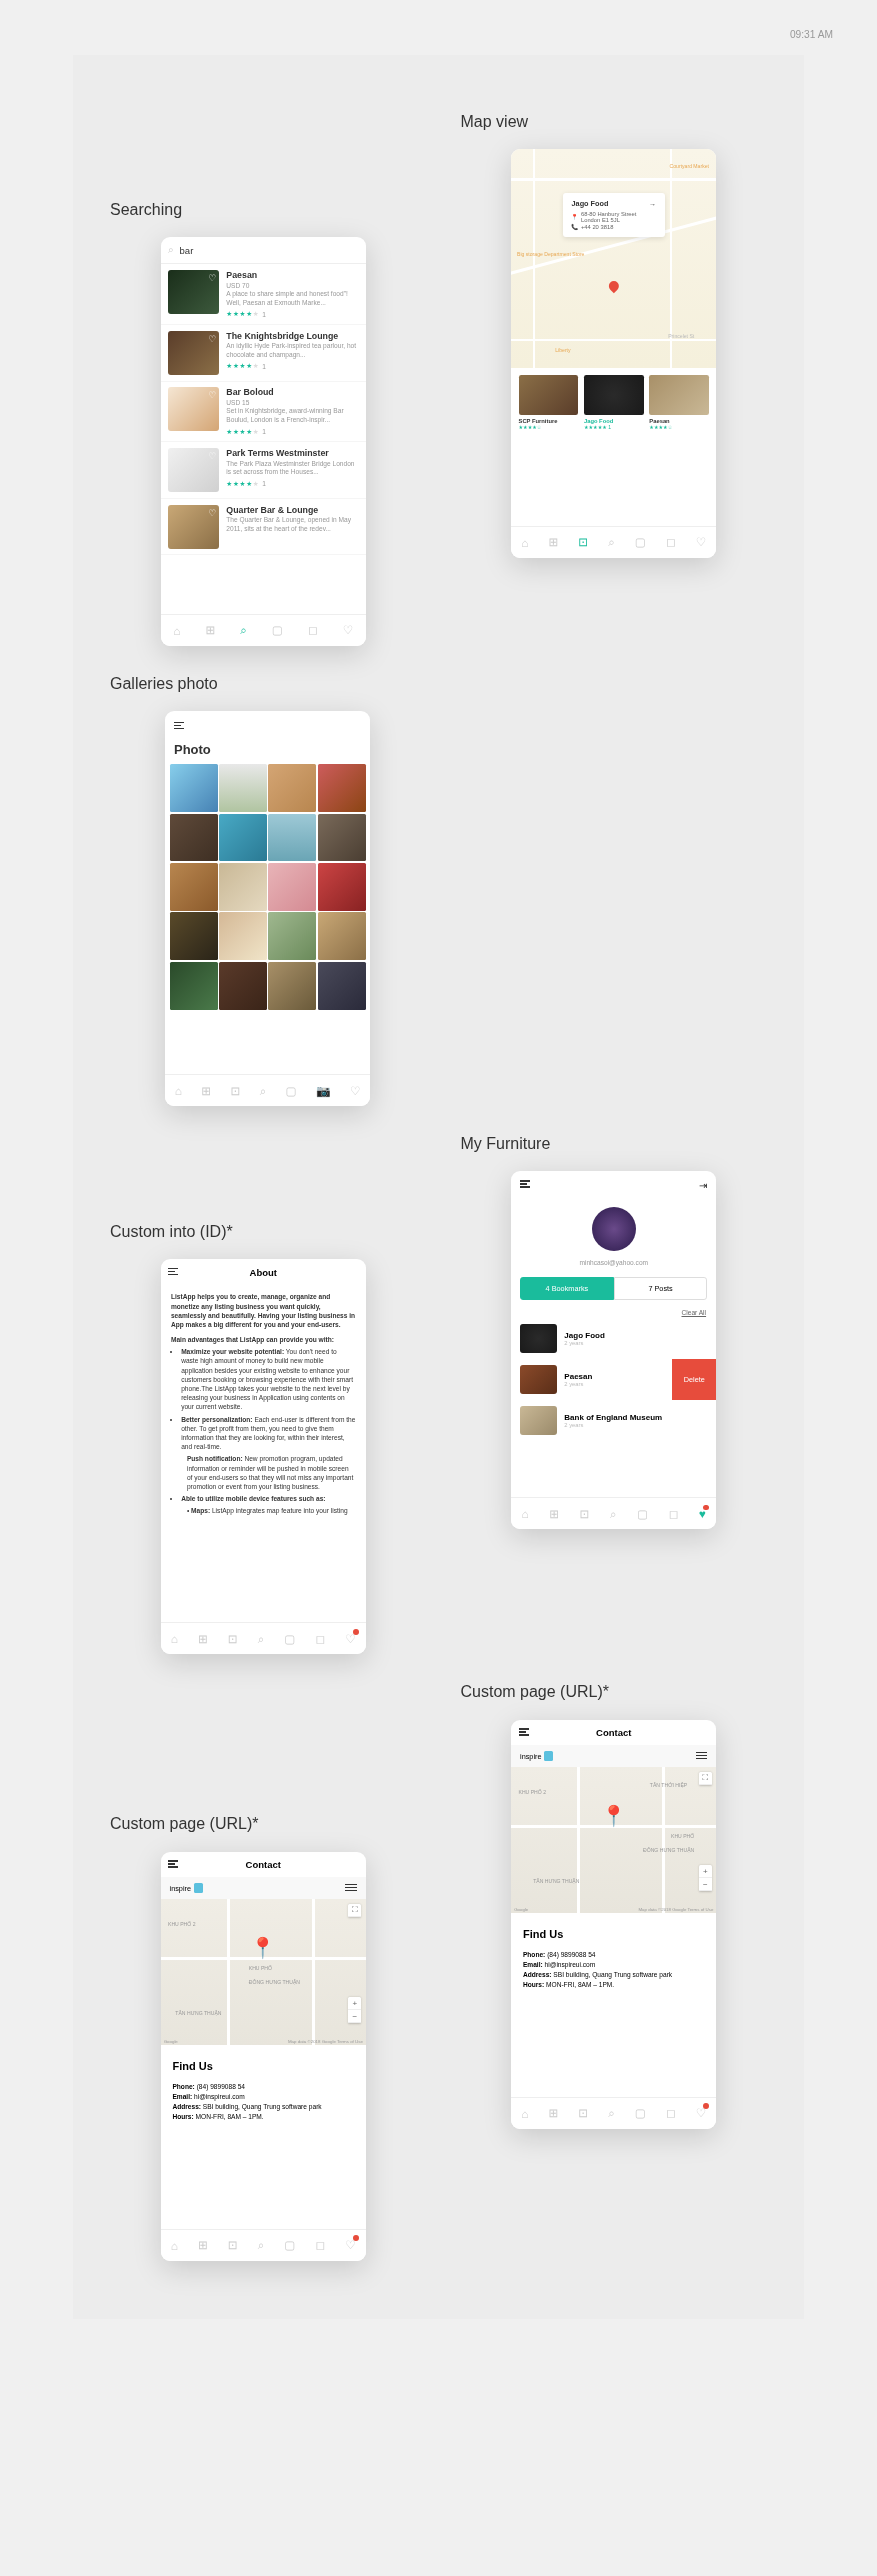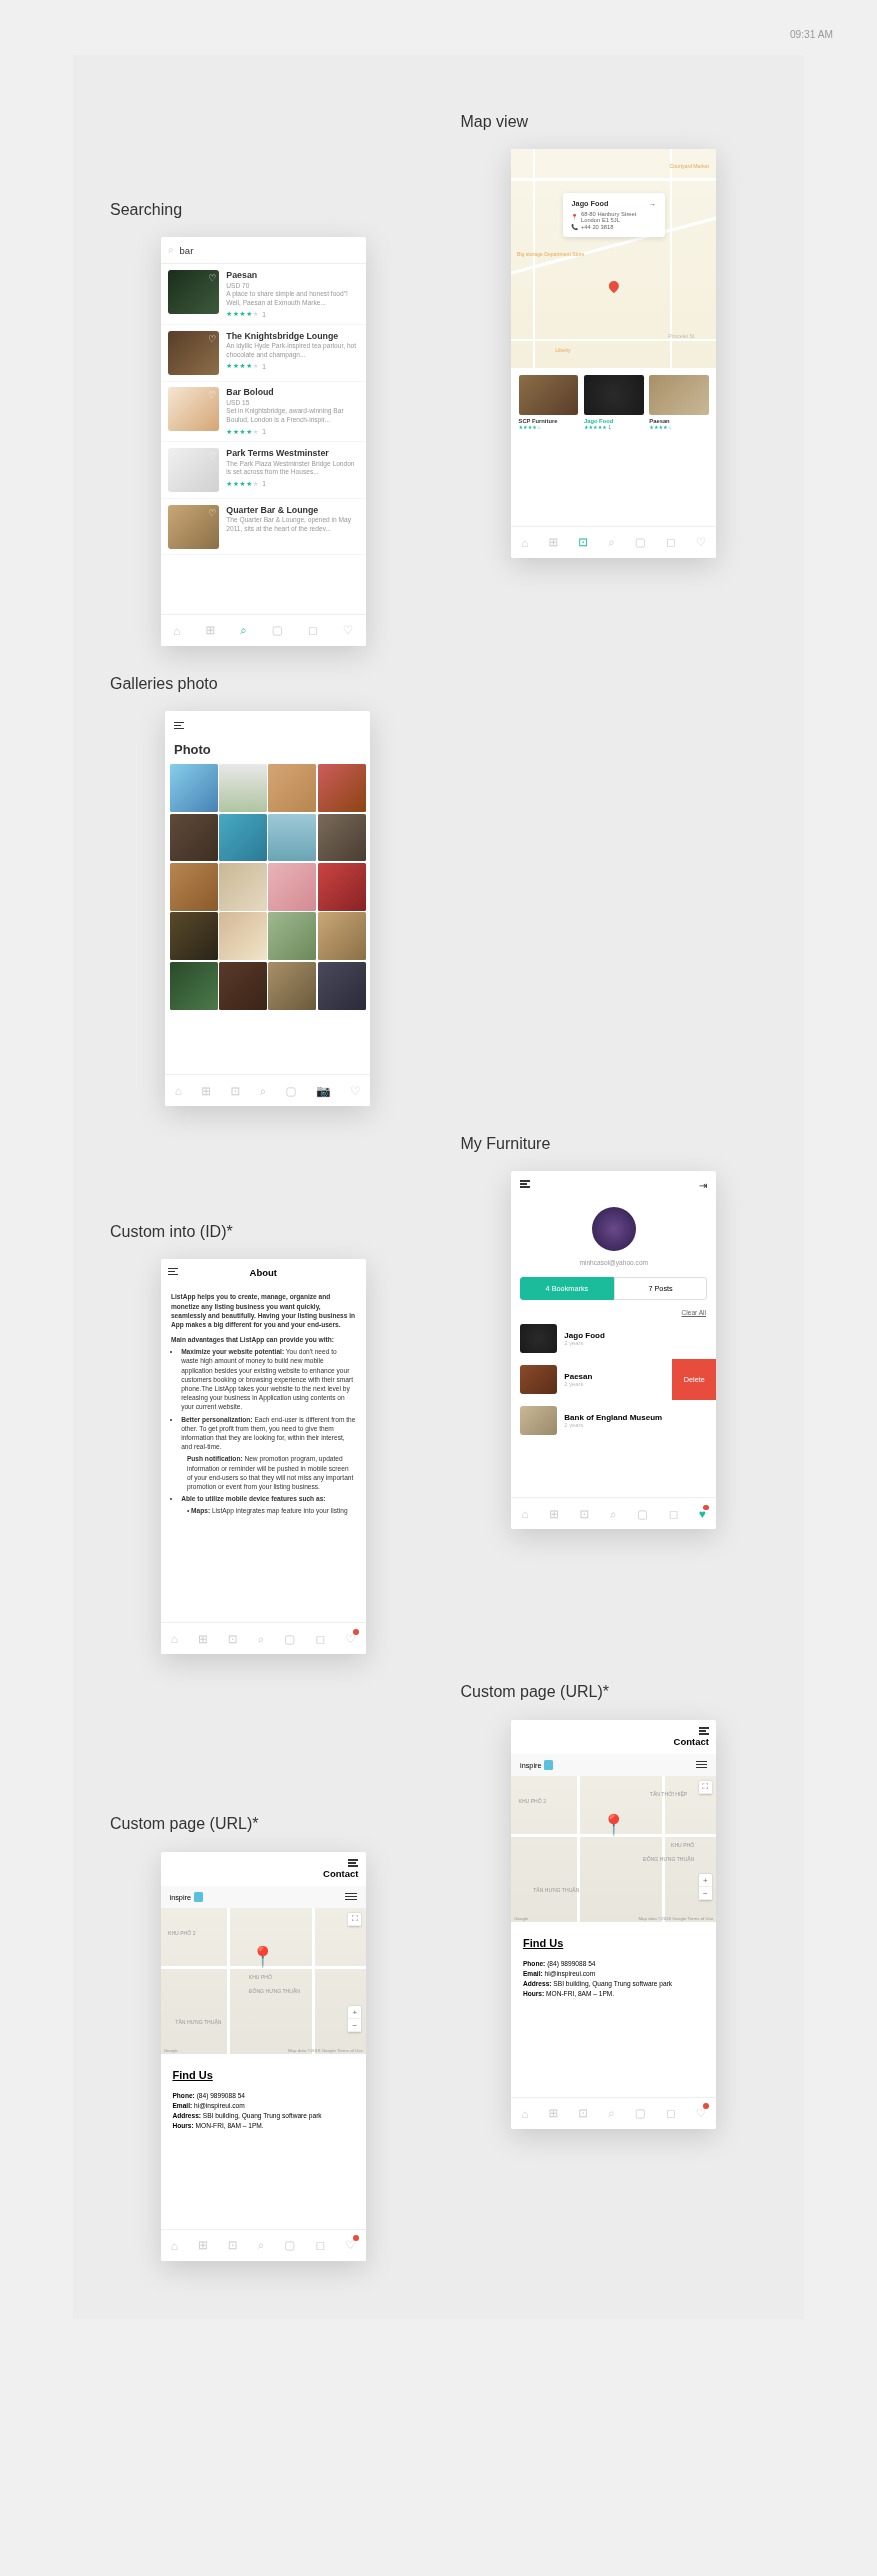--- a/index.html
+++ b/index.html
@@ -1,21 +1,21 @@
 <!DOCTYPE html>
 <html style="font-size:11.7px"><head>
 <meta charset="utf-8">
 <style>
 * { box-sizing: border-box; margin: 0; padding: 0; }
 body { font-family: -apple-system, BlinkMacSystemFont, 'Segoe UI', sans-serif; background: #f0f0f0; padding: 29px 0; }
 .time { text-align: right; padding: 0 44px 14.6px; color: #999; font-size: 10.2px; }
 .canvas { background: #ececec; width: 731px; margin: 0 auto; padding: 58px 37px; position: relative; }
 .section { }
 .section-title { font-size: 16px; font-weight: 400; color: #333; margin-bottom: 18.3px; }
-.phone { background: #fff; width: 205px; border-radius: 2px; box-shadow: 0 7.3px 29px rgba(0,0,0,0.15); overflow: hidden; position: relative; }
+.phone { background: #fff; width: 205px; border-radius: 9px; box-shadow: 0 7.3px 29px rgba(0,0,0,0.15); overflow: hidden; position: relative; }
 .phone-tall { height: 409px; }
 
 
 .search-bar { padding: 7.3px; border-bottom: 0.7px solid #eee; display: flex; align-items: center; }
 .search-icon-small { color: #ccc; margin-right: 5.8px; font-size: 10.2px; }
 .search-input { border: none; outline: none; font-size: 9.5px; flex: 1; color: #333; }
 .result-list { height: 322px; overflow: hidden; }
 .result-item { display: flex; padding: 5.8px 7.3px; border-bottom: 0.7px solid #f5f5f5; position: relative; }
 .result-img { width: 51px; height: 44px; border-radius: 2.9px; flex-shrink: 0; margin-right: 7.3px; background: linear-gradient(135deg,#2c3e50,#4a6572); position: relative; overflow: hidden; }
 .result-img.food1 { background: linear-gradient(135deg,#1a2e1a,#3d5a3d); }
@@ -109,38 +109,38 @@
 .bp { position: absolute; width: 29px; height: 51px; background: #222; border-radius: 2.9px; border: 0.7px solid #444; }
 .bp1{left:0;bottom:0;transform:rotate(-15deg);} .bp2{left:22px;bottom:3.7px;transform:rotate(-5deg);} .bp3{left:40px;bottom:7.3px;transform:rotate(5deg);}
 .banner-text { text-align: right; font-size: 9.5px; font-family: cursive; margin-bottom: 4.4px; }
 .banner-list { text-align: right; font-size: 5.1px; line-height: 1.6; }
 .about-body { padding: 7.3px 10.2px; font-size: 6.6px; line-height: 1.4; color: #333; }
 .about-body .bold { font-weight: 600; }
 .about-body ul { padding-left: 10.2px; margin: 2.9px 0; }
 .about-body li { margin-bottom: 2.9px; }
 
 
-.contact-header { display: flex; justify-content: space-between; align-items: flex-end; padding: 7.3px; font-size: 9.5px; font-weight: 600; flex-direction: column; }
+.contact-header { display: flex; justify-content: space-between; align-items: center; padding: 7.3px; font-size: 9.5px; font-weight: 600; }
 .contact-bar { display: flex; justify-content: space-between; align-items: center; padding: 5.8px 8.8px; background: #f8f8f8; font-size: 7.3px; }
 .inspire-logo { display: flex; align-items: center; gap: 2.9px; }
 .inspire-box { width: 8.8px; height: 10.2px; background: #5bc0de; border-radius: 1.5px; }
 .contact-map { height: 146px; background: linear-gradient(to bottom,#f0ede5,#e8e5dc); position: relative; overflow: hidden; }
 .cmap-road { position: absolute; background: #fff; }
 .cmap-road.ch1{top:58px;left:0;right:0;height:2.9px;}
 .cmap-road.cv1{top:0;bottom:0;left:66px;width:2.9px;}
 .cmap-road.cv2{top:0;bottom:0;right:51px;width:2.9px;}
 .cmap-area{position:absolute;font-size:5.1px;color:#999;}
 .cmap-pin{position:absolute;top:37px;left:50%;transform:translateX(-50%);font-size:20.5px;color:#2196f3;}
 .cmap-ctrl{position:absolute;right:4.4px;display:flex;flex-direction:column;background:#fff;border-radius:1.5px;box-shadow:0 0.7px 2.2px rgba(0,0,0,0.2);}
 .cmap-ctrl.top{top:4.4px;} .cmap-ctrl.bot{bottom:22px;}
 .cmap-btn{width:13px;height:13px;display:flex;align-items:center;justify-content:center;font-size:8px;color:#666;border-bottom:0.7px solid #eee;}
 .cmap-footer{position:absolute;bottom:1.5px;right:2.9px;font-size:4.4px;color:#999;}
 .cmap-footer.left{left:2.9px;right:auto;}
 .find-us { padding: 14.6px 11.7px; }
-.find-title { font-size: 11px; font-weight: 700; margin-bottom: 11.7px; text-decoration: underline; }
+.find-title { font-size: 11px; font-weight: 700; margin-bottom: 11.7px; }
 .find-line { font-size: 6.6px; margin-bottom: 2.9px; }
 .find-line .lbl { font-weight: 600; }
 
 
 .row { display: flex; gap: 44px; align-items: flex-start; }
 .row .phone { margin: 0 auto; }
 </style>
 </head>
 <body>
 

